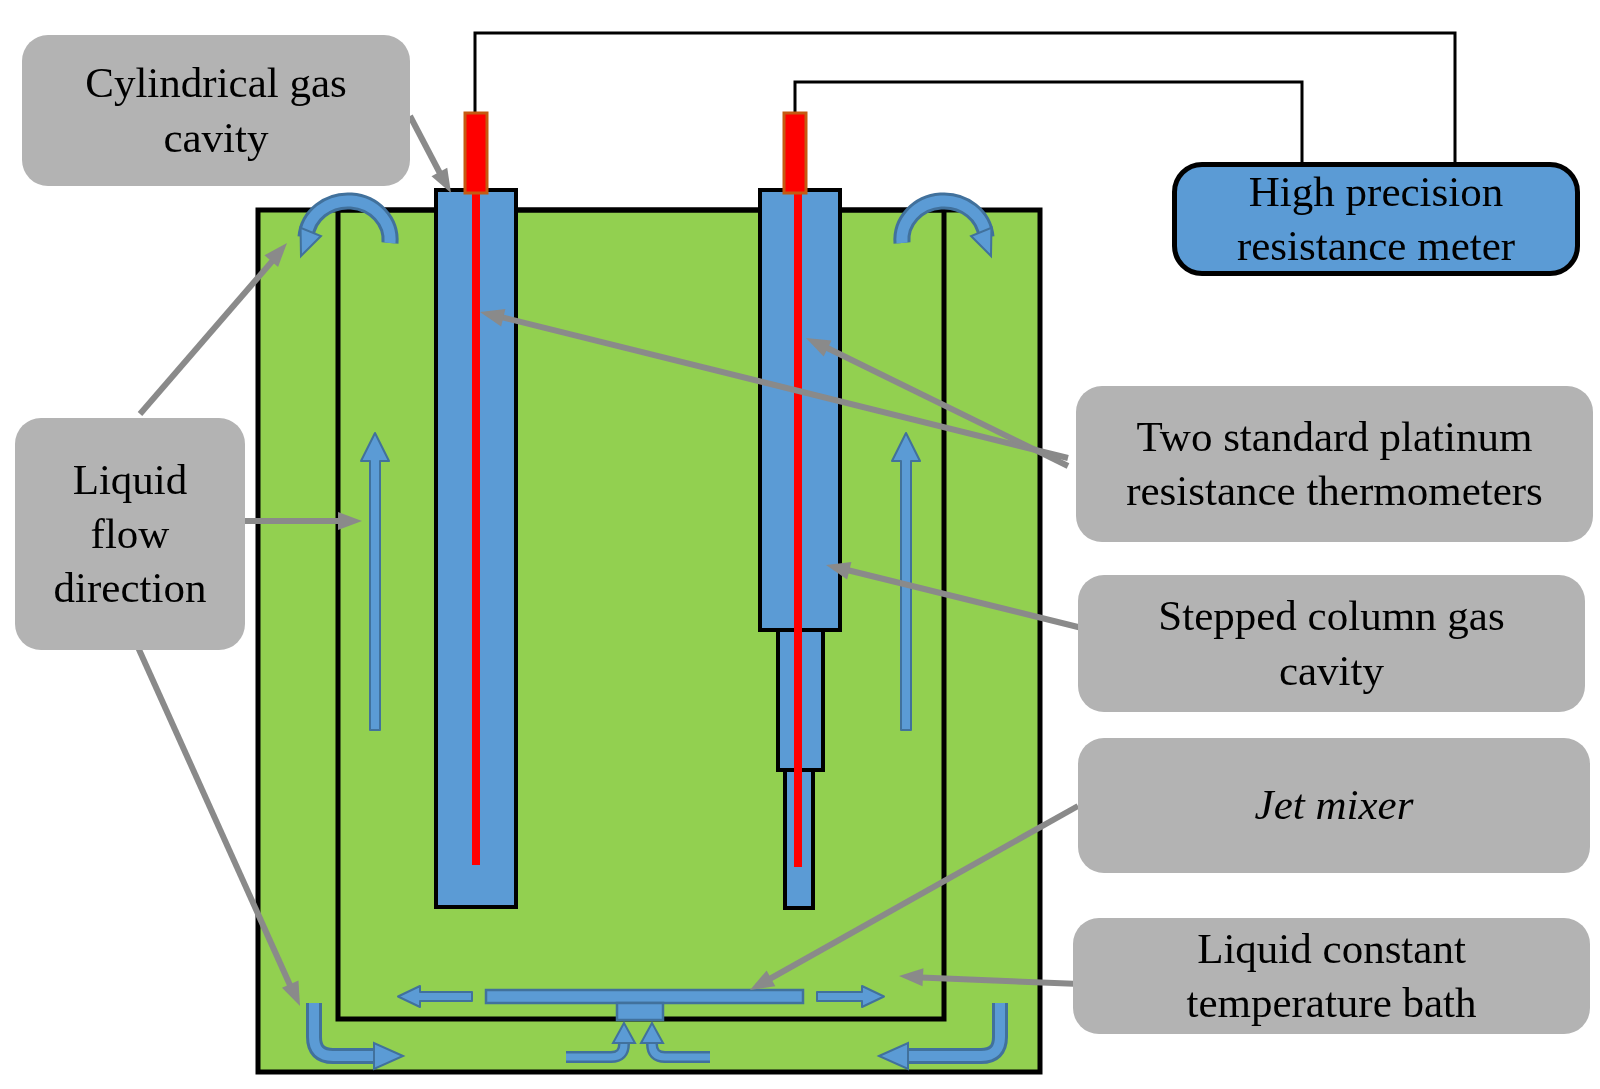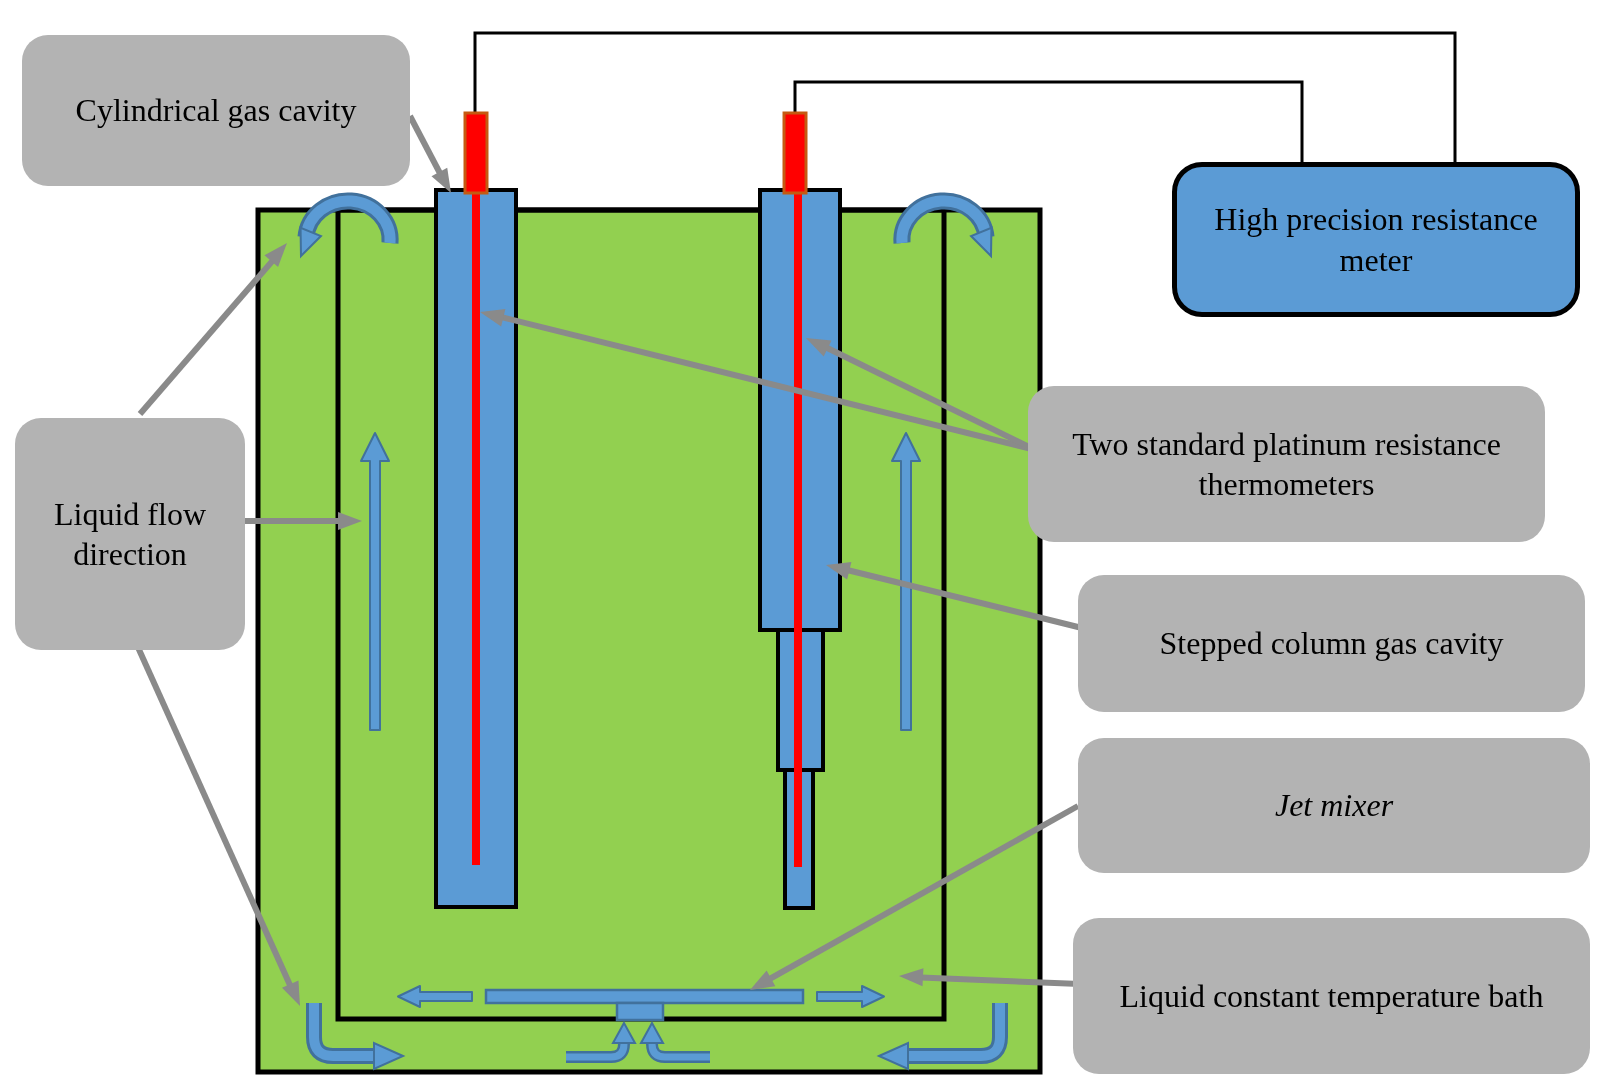--- a/index.html
+++ b/index.html
@@ -4,21 +4,21 @@
 <style>
   html,body{margin:0;padding:0;background:#ffffff;}
   body{width:1600px;height:1089px;overflow:hidden;
        font-family:"Liberation Serif","DejaVu Serif",serif;}
   .stage{position:relative;width:1600px;height:1089px;background:#ffffff;}
   .stage > svg{position:absolute;left:0;top:0;}
   .callout{
     position:absolute;
     display:flex;align-items:center;justify-content:center;text-align:center;
     background:#B3B3B3;color:#000;border-radius:26px;
-    font-size:32px;line-height:1.26;
+    font-size:43px;line-height:1.26;
     box-sizing:border-box;
   }
   .callout.blue{
     background:#5B9BD5;border:5px solid #000;border-radius:30px;
   }
 </style>
 </head>
 <body>
 
 <div class="stage">
@@ -126,33 +126,33 @@
   </svg>
 
   <div class="callout" style="left:22px;top:35px;width:388px;height:151px;padding:0 10px;">
     <span>Cylindrical gas cavity</span>
   </div>
 
   <div class="callout" style="left:15px;top:418px;width:230px;height:232px;padding:0 25px;">
     <span>Liquid flow direction</span>
   </div>
 
-  <div class="callout blue" style="left:1172px;top:162px;width:408px;height:155px;padding:0 12px;">
+  <div class="callout blue" style="left:1172px;top:162px;width:408px;height:114px;padding:0 12px;">
     <span>High precision resistance meter</span>
   </div>
 
-  <div class="callout" style="left:1028px;top:386px;width:517px;height:156px;padding:0 10px;">
+  <div class="callout" style="left:1076px;top:386px;width:517px;height:156px;padding:0 10px;">
     <span>Two standard platinum resistance thermometers</span>
   </div>
 
   <div class="callout" style="left:1078px;top:575px;width:507px;height:137px;padding:0 45px;">
     <span>Stepped column gas cavity</span>
   </div>
 
   <div class="callout" style="left:1078px;top:738px;width:512px;height:135px;padding:0 10px;font-style:italic;">
     <span>Jet mixer</span>
   </div>
 
-  <div class="callout" style="left:1073px;top:918px;width:517px;height:156px;padding:12px 30px;">
+  <div class="callout" style="left:1073px;top:918px;width:517px;height:116px;padding:12px 30px;">
     <span>Liquid constant temperature bath</span>
   </div>
 
 </div>
 
 </body></html>

